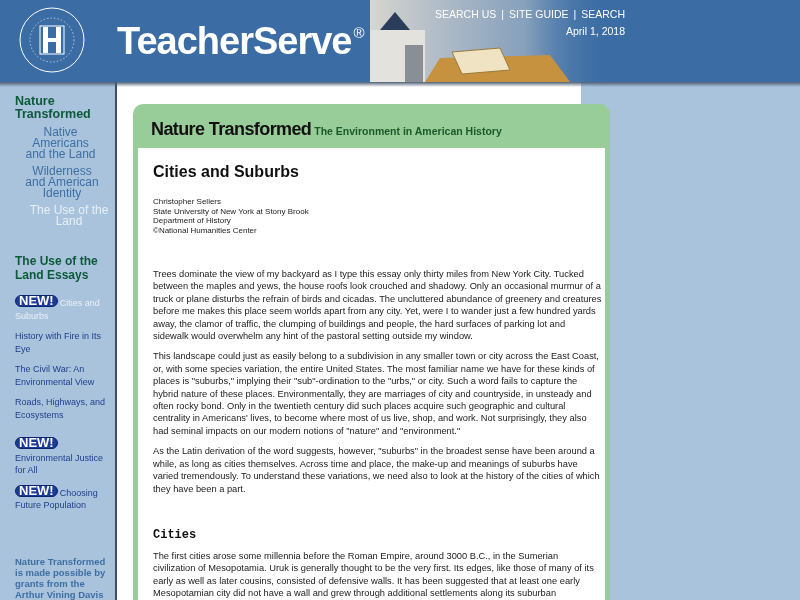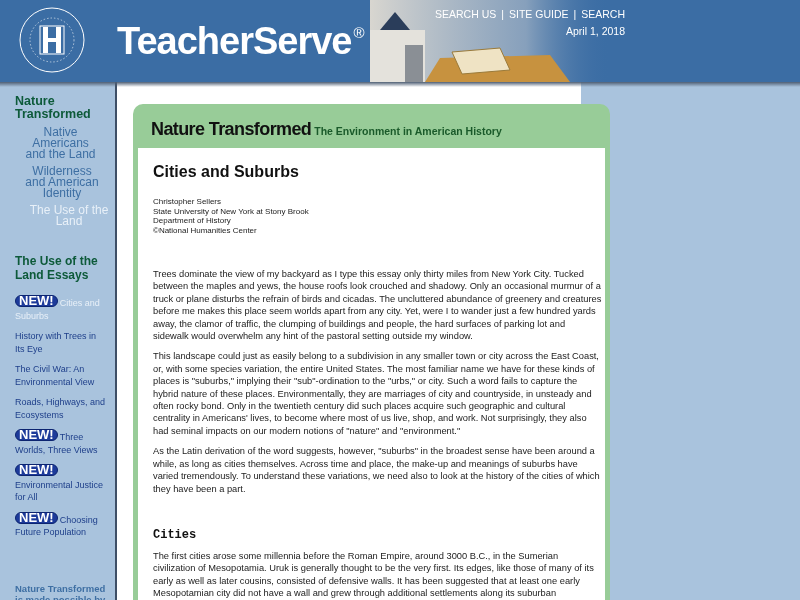--- a/index.html
+++ b/index.html
@@ -84,27 +84,26 @@
   <a href="#" class="sb-link" style="width:75px">Native Americans and the Land</a>
   <div style="height:6px"></div>
   <a href="#" class="sb-link" style="width:78px">Wilderness and American Identity</a>
   <div style="height:6px"></div>
   <a href="#" class="sb-link current">The Use of the Land</a>
   <div style="height:27px"></div>
   <div class="sb-essay-title" style="width:92px">The Use of the Land Essays</div>
   <div style="height:13px"></div>
   <a href="#" class="sb-essay current"><span class="new-badge">NEW!</span><span>Cities and Suburbs</span></a>
   <div style="height:8px"></div>
-  <a href="#" class="sb-essay">History with Trees in Its Eye</a>
+  <a href="#" class="sb-essay">History with Fire in Its Eye</a>
   <div style="height:8px"></div>
   <a href="#" class="sb-essay">The Civil War: An Environmental View</a>
   <div style="height:8px"></div>
   <a href="#" class="sb-essay">Roads, Highways, and Ecosystems</a>
   <div style="height:8px"></div>
-  <a href="#" class="sb-essay"><span class="new-badge">NEW!</span><span>Three Worlds, Three Views</span></a>
   <div style="height:8px"></div>
   <a href="#" class="sb-essay"><span class="new-badge">NEW!</span><span>Environmental Justice for All</span></a>
   <div style="height:8px"></div>
   <a href="#" class="sb-essay"><span class="new-badge">NEW!</span><span>Choosing Future Population</span></a>
   <div style="height:44px"></div>
   <div class="sb-credit">Nature Transformed is made possible by grants from the Arthur Vining Davis Foundations.</div>
   <div style="height:12px"></div>
 
 </div>
 

